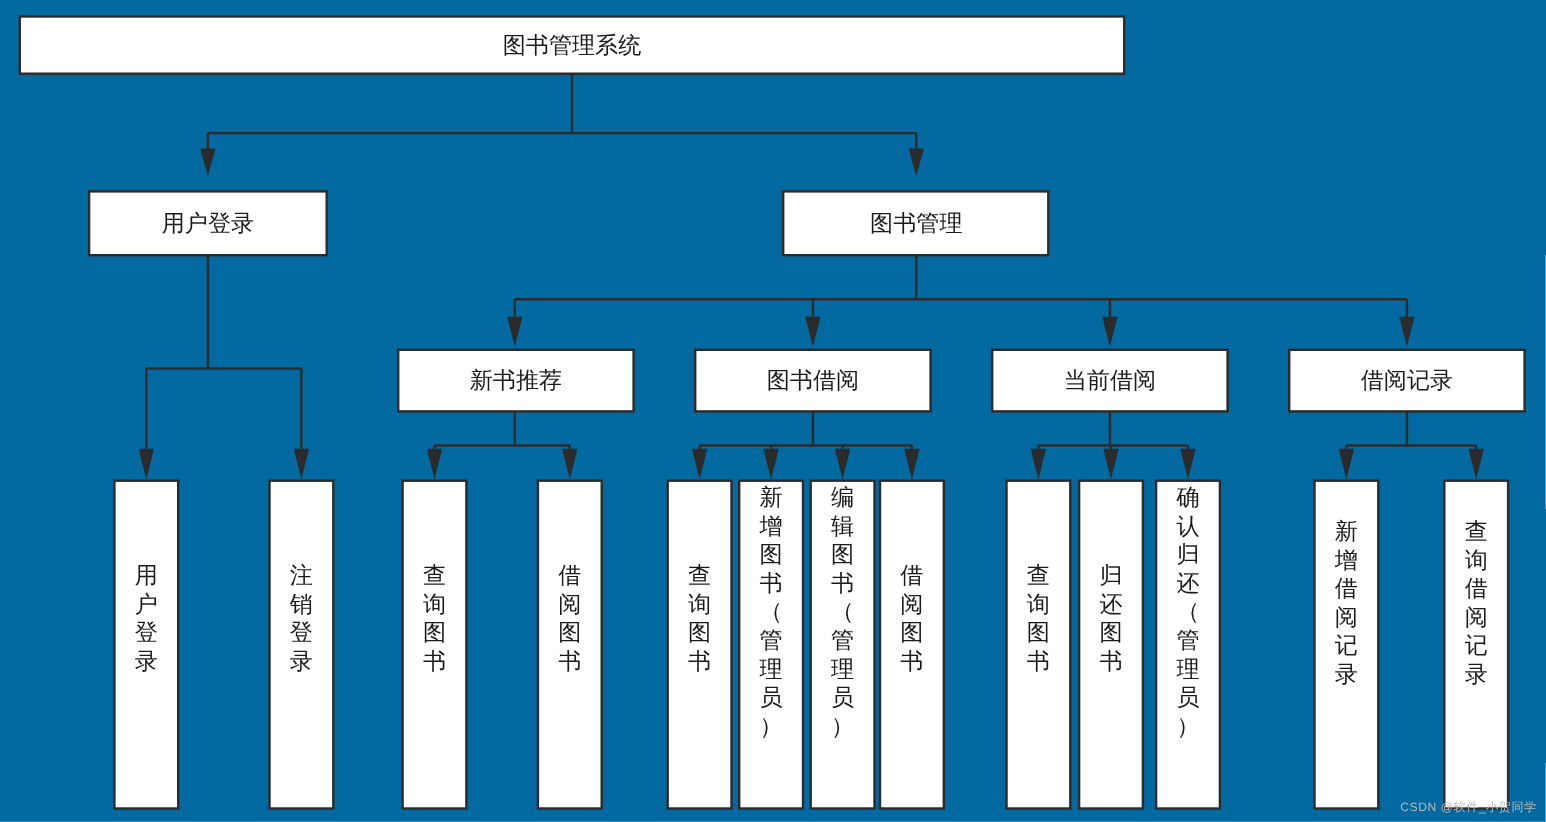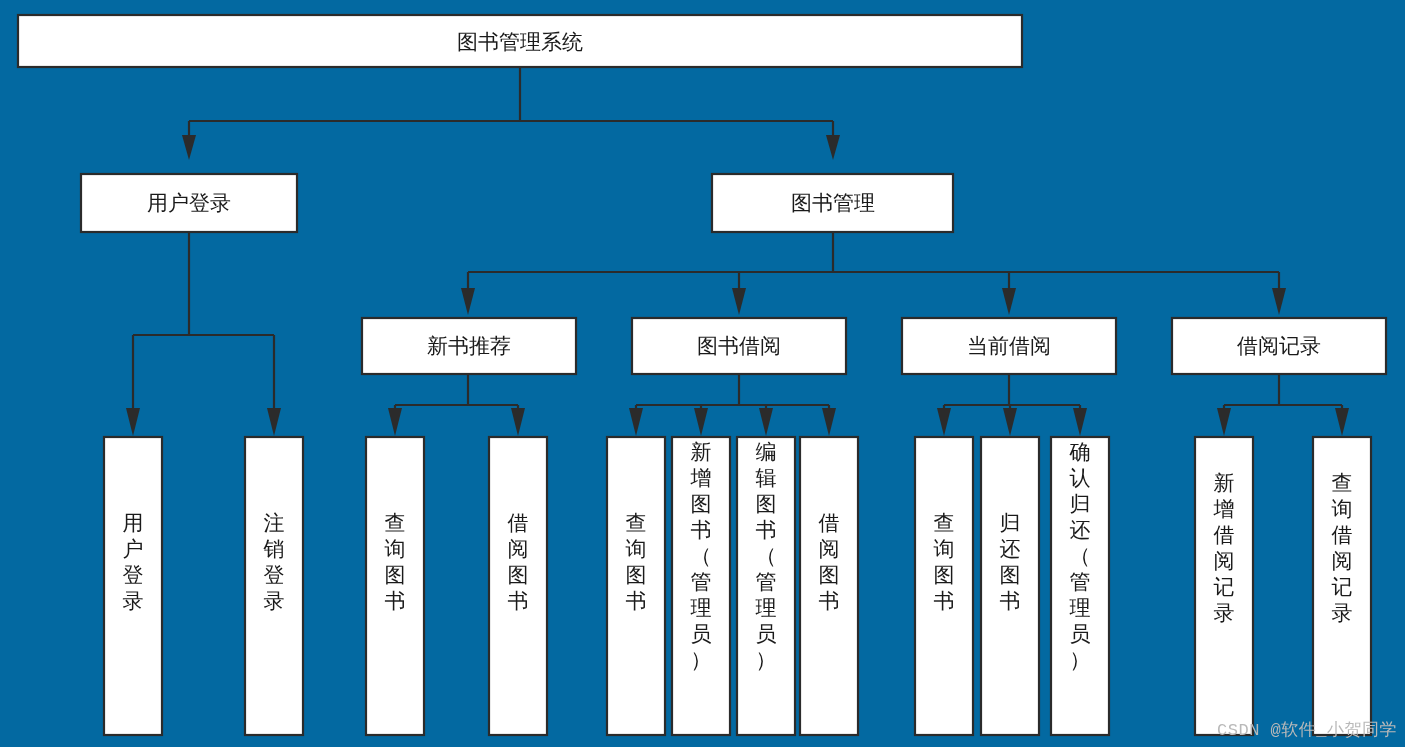--- a/index.html
+++ b/index.html
@@ -52,22 +52,22 @@
   .node-label-v {
     fill: #1a1a1a;
     font-family: "Liberation Sans", "DejaVu Sans", sans-serif;
     font-size: 21px;
     text-anchor: middle;
   }
   .watermark {
     position: absolute;
     right: 8px;
     bottom: 6px;
-    font-family: Liberation Mono, monospace;
-    font-size: 17px;
+    font-family: Liberation Sans, sans-serif;
+    font-size: 11px;
     color: #b9b9b9;
     letter-spacing: 0.5px;
     white-space: nowrap;
     pointer-events: none;
     margin-left: 24px;
   }
 </style>
 </head>
 <body>
 

